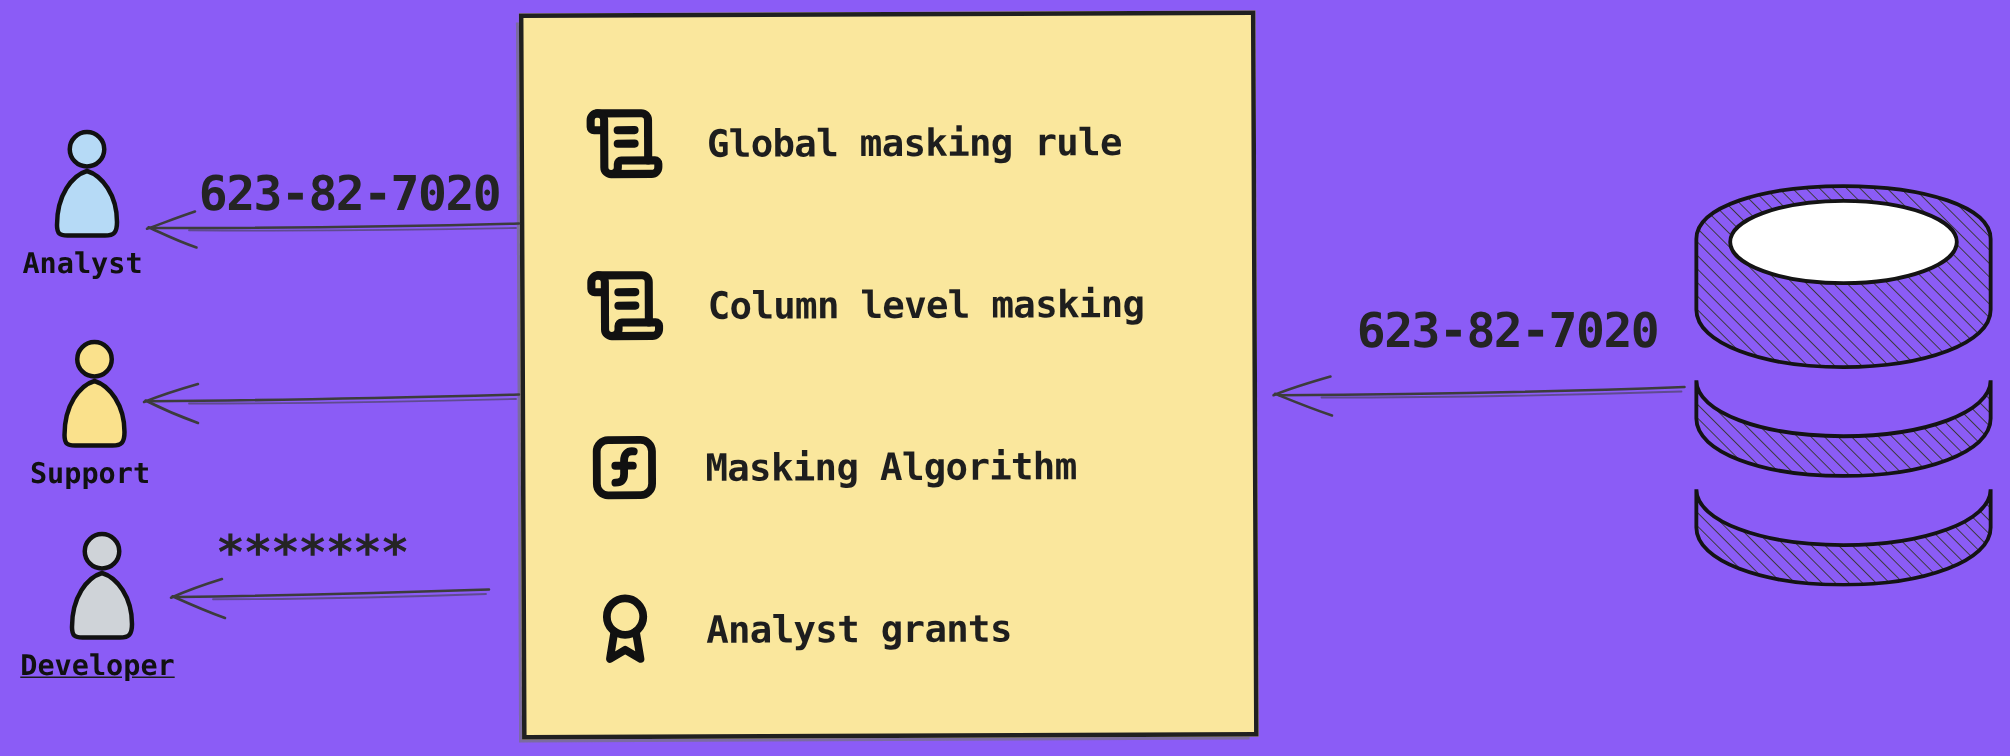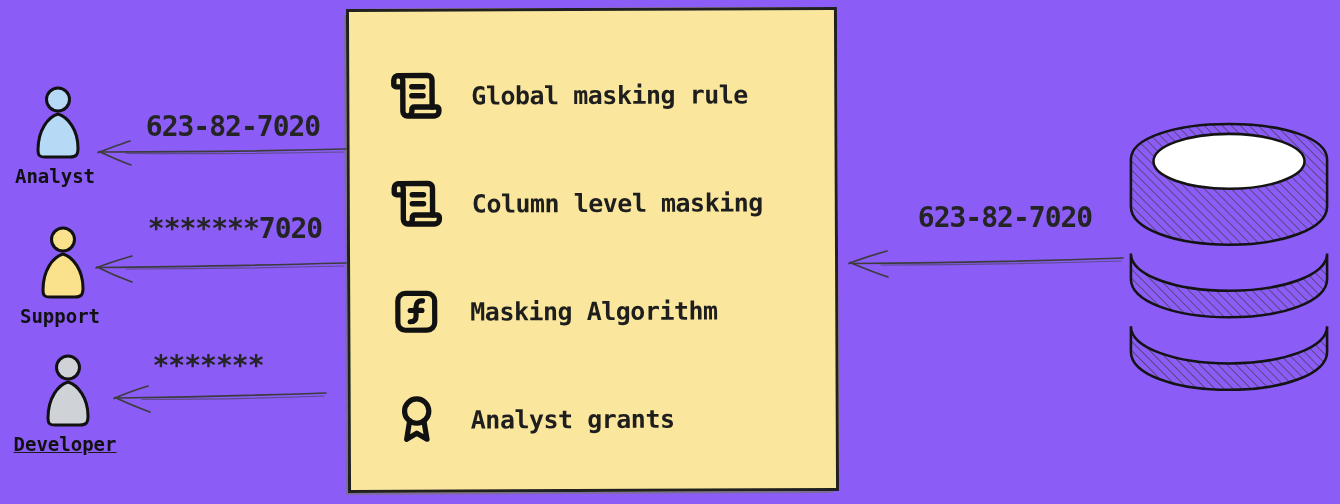--- a/index.html
+++ b/index.html
@@ -55,21 +55,21 @@
     color: #111111;
     white-space: nowrap;
   }
   .person-analyst   { left: -10px; top: 86px;  }
   .person-support   { left: -5px;  top: 226px; }
   .person-developer { left: 0px;   top: 354px; text-decoration: underline; }
 
   
   .flow-value {
     position: absolute;
-    font-size: 28px;
+    font-size: 32px;
     font-weight: 600;
     color: #242424;
     letter-spacing: -1px;
     text-align: center;
     white-space: nowrap;
   }
   .value-analyst   { left: 128px; top: 110px; width: 210px; }
   .value-support   { left: 133px; top: 212px; width: 204px; }
   .value-developer { left: 118px; top: 349px; width: 180px; }
   .value-source    { left: 903px; top: 201px; width: 204px; }
@@ -161,21 +161,20 @@
     <svg width="68" height="76" viewBox="0 0 60 76">
       <g stroke="#111111" stroke-width="3" stroke-linejoin="round" fill="#CFD3D8">
         <circle cx="33" cy="13.5" r="11.5"></circle>
         <path d="M 13 64 C 13 44 23 31 33 28 C 43 31 53 44 53 62 C 53 69 51 71 45 71 L 20 71 C 15 71 13 70 13 64 Z"></path>
       </g>
     </svg>
     <div class="person-name">Developer</div>
   </div>
 
   <div class="flow-value value-analyst">623-82-7020</div>
-  <div class="flow-value value-support">*******7020</div>
   <div class="flow-value value-developer">*******</div>
   <div class="flow-value value-source">623-82-7020</div>
 
   <svg class="arrow arrow-analyst" width="258" height="36" viewBox="0 0 258 36" fill="none" stroke="#3c3c3c" stroke-linecap="round">
     <path d="M254 15 C 180 17 90 18 10 18" stroke-width="1.7"></path>
     <path d="M252 18 C 180 19.5 100 20 34 19.5" stroke-width="1.2" opacity="0.55"></path>
     <path d="M38 7 C 26 11 16 15 6 18.5" stroke-width="1.7"></path>
     <path d="M7 17.5 C 17 22 27 27 39 31" stroke-width="1.7"></path>
   </svg>
 

